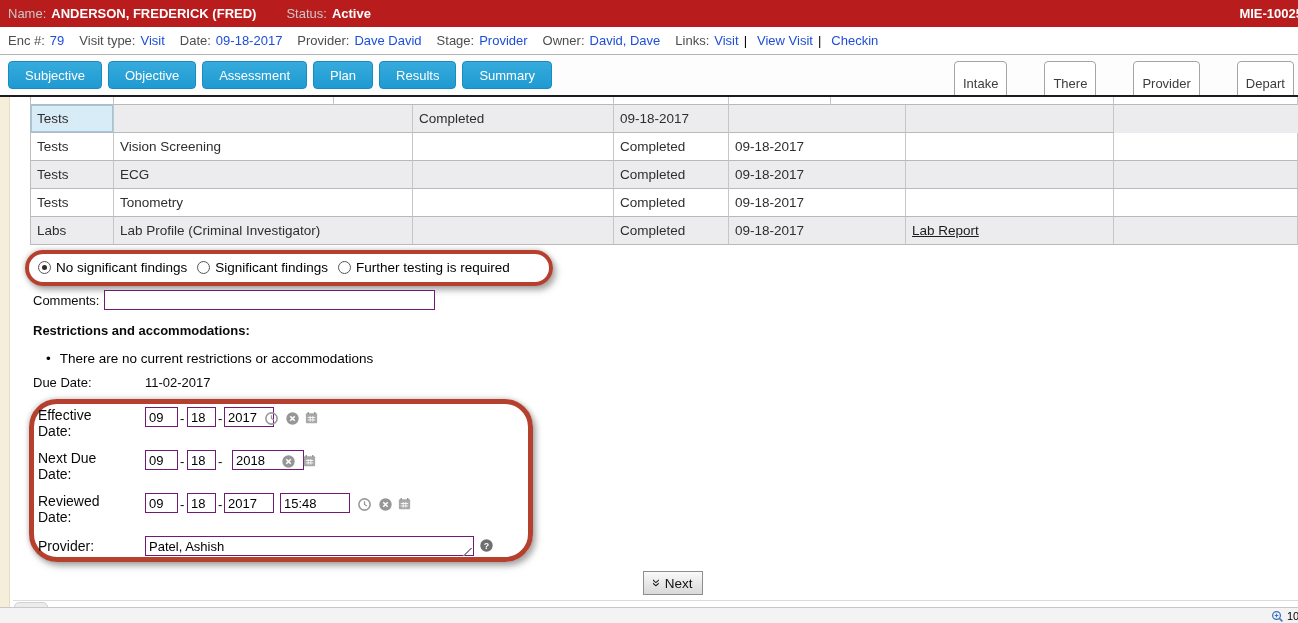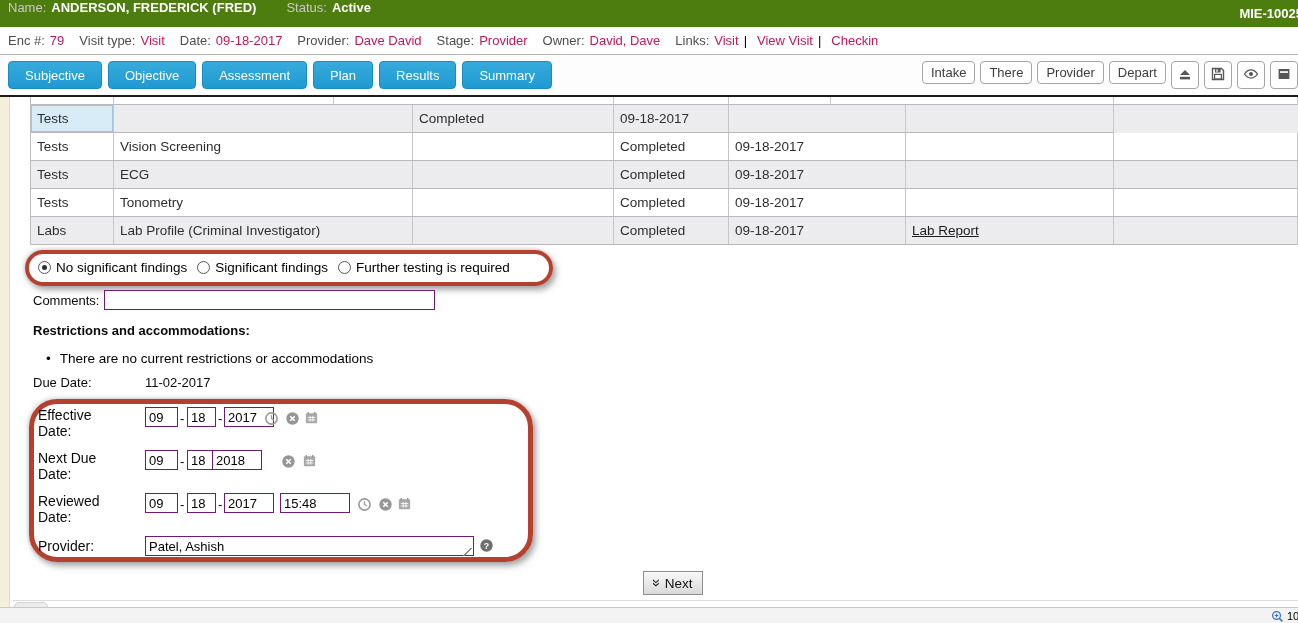--- a/index.html
+++ b/index.html
@@ -2,43 +2,43 @@
 <html><head>
 <meta charset="utf-8">
 <style>
   * { box-sizing: border-box; }
   html,body { margin:0; padding:0; background:#fff; }
   .screen {
     position:relative; width:1298px; height:623px; overflow:hidden;
     font-family:"Liberation Sans", sans-serif; font-size:13px; color:#000; background:#fff;
   }
   
-  .topbar { position:absolute; left:0; top:0; width:100%; height:27px; background:#4d7c0f;
-            display:flex; color:#fff; }
+  .topbar { position:absolute; left:0; top:0; width:100%; height:27px; background:#b91c1c;
+            display:flex; align-items:center; color:#fff; }
   .topbar .lbl { color:#c9c9c9; margin-left:8px; }
   .topbar .val { color:#fff; font-weight:bold; margin-left:5px; }
   .topbar .status-gap { margin-left:30px; }
   .org-id { position:absolute; right:-5px; top:6px; color:#fff; font-weight:bold; }
   
   .encbar { position:absolute; left:0; top:27px; width:100%; height:28px; background:#fff;
             border-bottom:1px solid #b3b3b3; display:flex; align-items:center; gap:15px; }
   .encbar .grp { display:flex; align-items:center; white-space:nowrap;justify-content:center; }
   .encbar .grp:first-child { margin-left:8px; }
   .encbar .lbl { color:#4d4d4d; }
-  .encbar .val { color:#be185d; margin-left:5px; }
+  .encbar .val { color:#1d4ed8; margin-left:5px; }
   .encbar .sep { margin:0 5px; color:#000; }
   
   .toolbar { position:absolute; left:0; top:55px; width:100%; height:40px; background:#fdfdfd; }
   .tabs { position:absolute; left:8px; top:6px; display:flex; gap:6px; }
   .tab { height:28px; padding:0 16px; border:1px solid #1a8bbf; border-radius:4px;
          background:linear-gradient(#36abdc,#1f9ad2); color:#fff; font-weight:normal;
          font-size:13px; font-family:inherit; cursor:pointer; }
   .rightbtns { position:absolute; left:922px; top:6px; display:flex; gap:5px; }
-  .wbtn { height:23px; padding:0 8px; border:1px solid #a5a5a5; border-radius:4px;
-          background:#fff; color:#3c3c3c; font-size:13px; font-family:inherit; cursor:pointer; white-space:nowrap; }
+  .wbtn { height:44px; padding:0 8px; border:1px solid #a5a5a5; border-radius:4px;
+          background:#fff; color:#3c3c3c; font-size:13px; font-family:inherit; cursor:pointer; white-space:nowrap;margin-left:32px; }
   .ibtn { width:28px; height:28px; border:1px solid #a5a5a5; border-radius:4px; background:#fff;
           display:flex; align-items:center; justify-content:center; cursor:pointer; padding:0; }
   .darkline { position:absolute; left:0; top:95px; width:100%; height:2px; background:#1a1c1e; }
   
   .creamstrip { position:absolute; left:0; top:97px; width:10px; height:510px;
                 background:#f4eeda; border-right:1px solid #e4ddc6; }
   .rtable { position:absolute; left:30px; top:97px; width:1268px; font-size:13.5px; color:#2e2e2e;
             border-left:1px solid #bdbdbd; }
   .trow { display:grid; grid-template-columns:83px 299px 201px 115px 177px 208px 1fr; height:28px; background:#fff; }
   .trow.striped { background:#ececee; }
@@ -278,21 +278,21 @@
         <rect x="2" y="3.5" width="12" height="10.5" rx="1" fill="#a8a8a8"></rect>
         <path d="M4.5 2.2v2.4M11.5 2.2v2.4" stroke="#8f8f8f" stroke-width="1.4"></path>
         <path d="M4 8h8M4 10.6h8M6.6 6.4v6M9.4 6.4v6" stroke="#fff" stroke-width="0.9"></path>
       </svg></span>
 
   <span class="fld-label" style="top:450px;">Next Due Date:</span>
   <input class="tinput" style="left: 145px; top: 450px; width: 33px;" value="09">
   <span class="dash" style="left:180px; top:454px;">-</span>
   <input class="tinput" style="left: 187px; top: 450px; width: 29px;" value="18">
   <span class="dash" style="left:218px; top:454px;">-</span>
-  <input class="tinput" style="left: 212px; top: 450px; width: 50px;" value="2018">
+  <input class="tinput" style="left: 232px; top: 450px; width: 72px;" value="2018">
   <span class="icon15" style="left:281px; top:454px;"><svg width="15" height="15" viewBox="0 0 16 16">
         <circle cx="8" cy="8" r="6.6" fill="#969696"></circle>
         <path d="M5.6 5.6l4.8 4.8M10.4 5.6l-4.8 4.8" stroke="#fff" stroke-width="1.7"></path>
       </svg></span>
   <span class="icon15" style="left:302px; top:453px;"><svg width="15" height="15" viewBox="0 0 16 16">
         <rect x="2" y="3.5" width="12" height="10.5" rx="1" fill="#a8a8a8"></rect>
         <path d="M4.5 2.2v2.4M11.5 2.2v2.4" stroke="#8f8f8f" stroke-width="1.4"></path>
         <path d="M4 8h8M4 10.6h8M6.6 6.4v6M9.4 6.4v6" stroke="#fff" stroke-width="0.9"></path>
       </svg></span>
 

